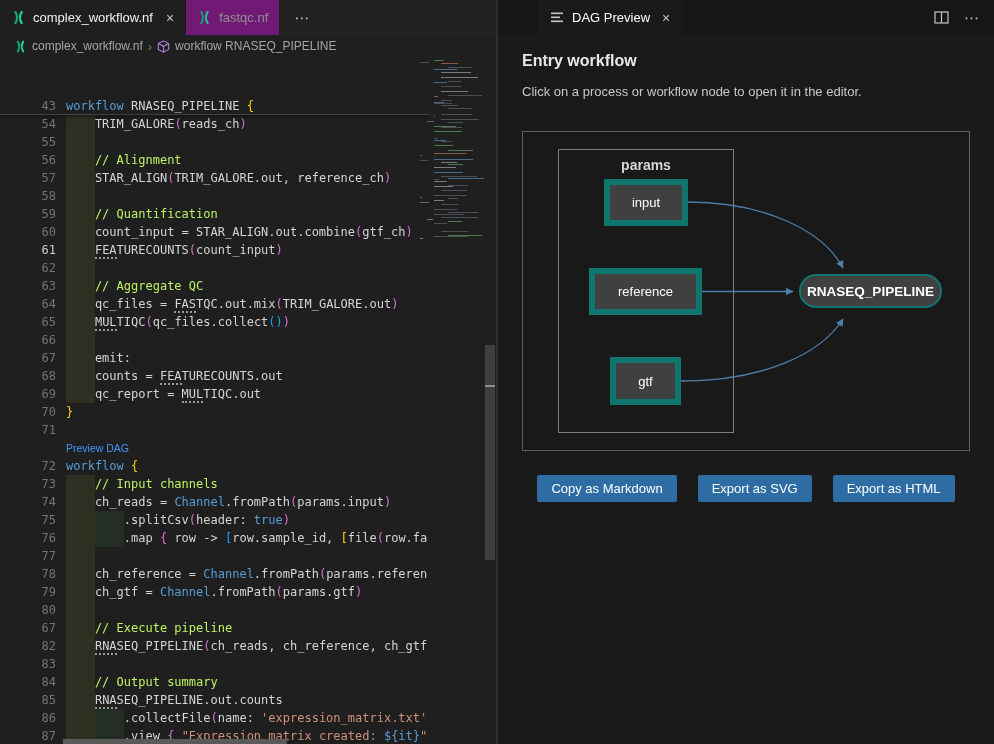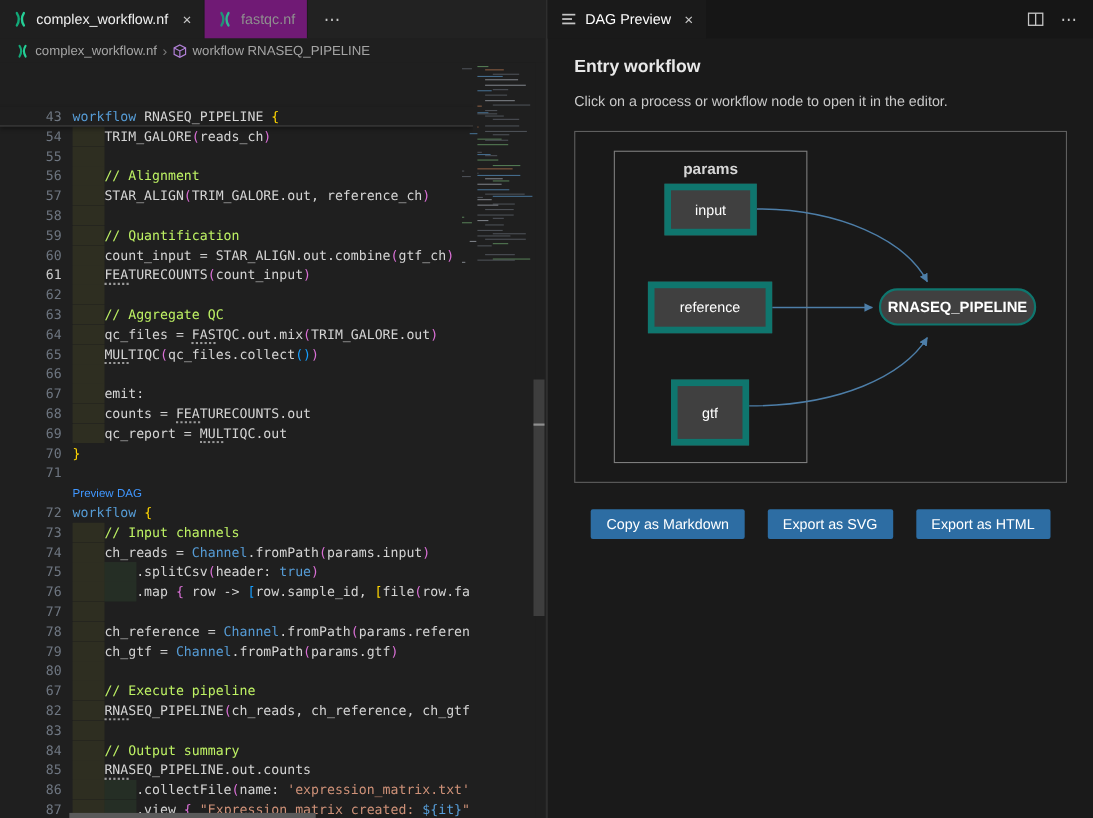--- a/index.html
+++ b/index.html
@@ -44,38 +44,38 @@
   .minimap { width:57px; flex:none; position:relative; background:#1f1f1f; }
   .vscroll { position:absolute; right:0; top:0; bottom:0; width:12px; }
   .vscroll-thumb { position:absolute; left:1px; right:1px; top:288px; height:215px; background:rgba(121,121,121,.35); }
   .ruler-mark { position:absolute; left:1px; right:1px; top:328px; height:2px; background:#8f8f8f; }
   .hscroll-thumb { position:absolute; left:63px; bottom:0; width:224px; height:5px; background:#5a5a5a; }
 
   
   .panel { flex:1; background:#1a1a1a; border-left:2px solid #2e2e2e; display:flex; flex-direction:column; }
   .panel-strip { height:35px; background:#161616; display:flex; align-items:stretch; flex:none; }
   .panel-tab { display:flex; align-items:center; gap:8px; padding:0 12px 0 13px; background:#1a1a1a;
-               color:#ffffff; font-size:13px; cursor:pointer; }
+               color:#ffffff; font-size:13px; cursor:pointer;margin-left:40px; }
   .panel-tab .pclose { color:#c5c5c5; font-size:14px; margin-left:4px; }
   .panel-actions { margin-left:auto; display:flex; align-items:center; gap:15px; padding-right:14px; color:#c5c5c5; }
 
   .panel-body { flex:1; padding:0 24px; overflow:hidden; }
   .panel-heading { margin-top:17px; font-size:16px; font-weight:bold; color:#e8e8e8; }
   .panel-desc { margin-top:14px; font-size:13px; color:#c8c8c8; }
 
-  .dag { position:relative; margin-top:20px; width:448px; height:320px;
+  .dag { position:relative; margin-top:32px; width:448px; height:320px;
          border:1px solid #5f5f5f; background:#191919; }
   .cluster { position:absolute; left:35px; top:17px; width:176px; height:284px;
              border:1px solid #7d7d7d; }
   .cluster-label { text-align:center; padding-top:7px; font-size:14px; font-weight:bold; color:#d6d6d6; }
   .node { position:absolute; display:flex; align-items:center; justify-content:center;
           background:#404040; border:6px solid #0f766e; color:#ffffff; font-size:13px; cursor:pointer; }
   .node-input { left:81px; top:47px; width:84px; height:47px; }
   .node-reference { left:66px; top:136px; width:113px; height:47px; }
-  .node-gtf { left:87px; top:225px; width:71px; height:60px; }
+  .node-gtf { left:87px; top:225px; width:71px; height:48px; }
   .node-main { left:276px; top:142px; width:143px; height:34px; border-radius:17px;
                border-width:2.5px; font-weight:600; font-size:13.5px; }
   .edges { position:absolute; left:0; top:0; pointer-events:none; }
 
   .btn-row { display:flex; justify-content:center; gap:21px; margin-top:24px; }
   .btn { height:27px; padding:0 14px; background:#2d6da3; color:#ffffff; border:none;
          font-family:"Liberation Sans", sans-serif; font-size:13px; border-radius:2px; cursor:pointer; }
 
   .icon-svg { display:block; }
 </style>

